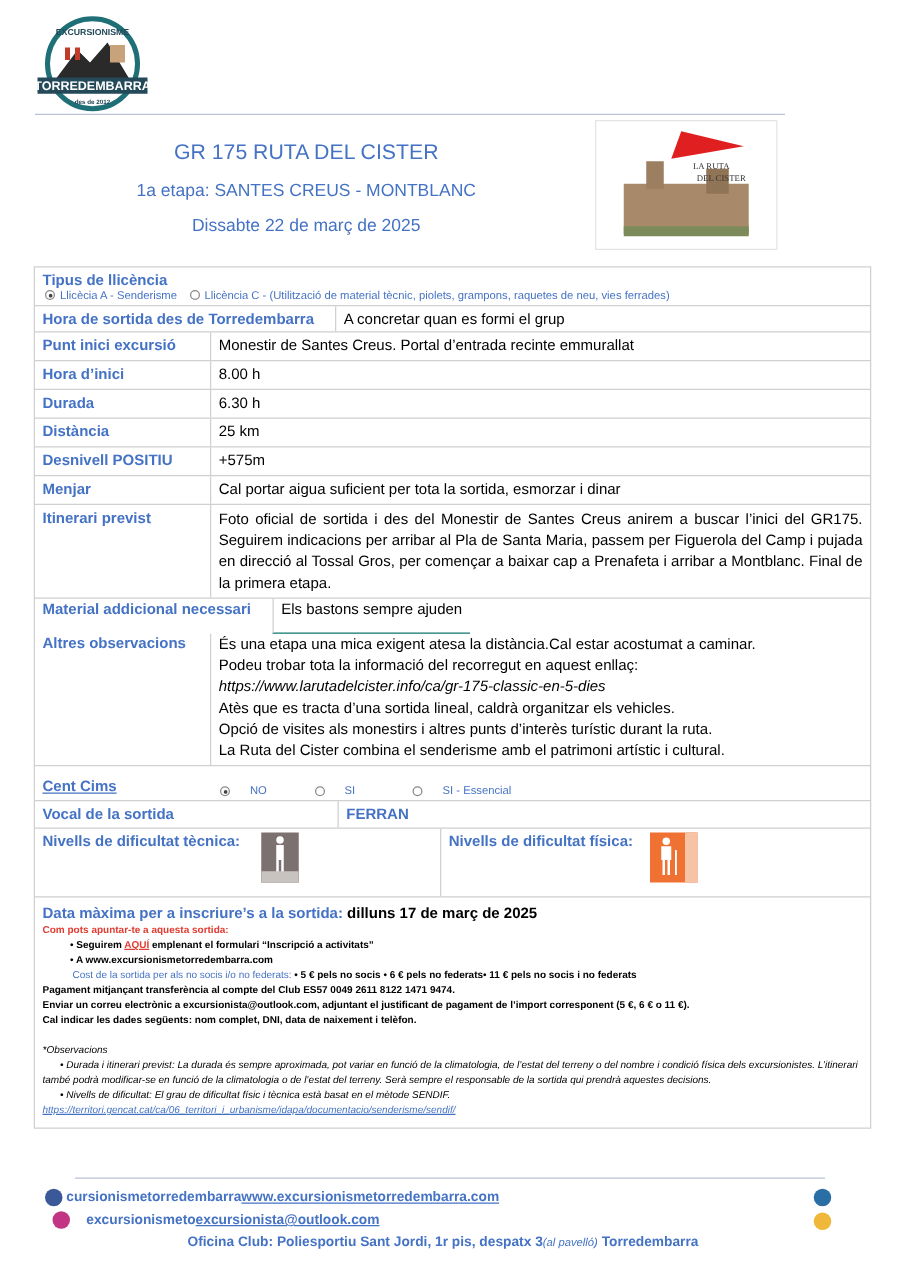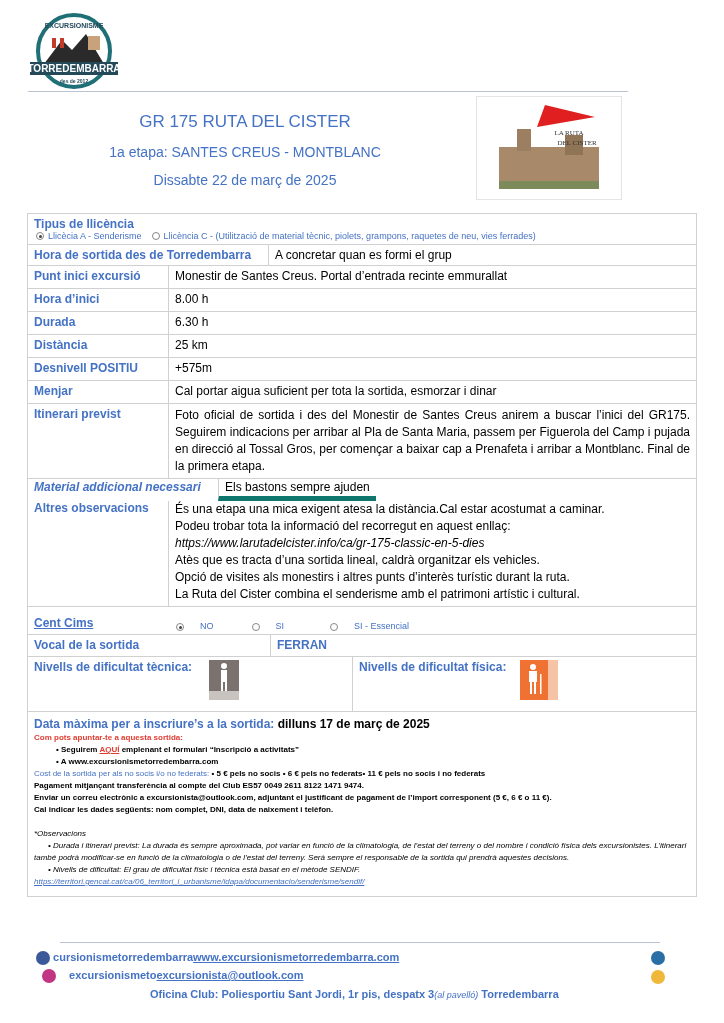--- a/index.html
+++ b/index.html
@@ -34,21 +34,21 @@
 
   .diff-icon { display: inline-block; width: 30px; height: 40px; position: relative; vertical-align: top; margin-left: 10px; }
   .diff-tec { background: #7b7270; }
   .diff-fis { background: #ef7233; width: 38px; }
   .diff-fis::after { content: ""; position: absolute; right: 0; top: 0; width: 10px; height: 40px; background: #f6c3a6; }
 
   .notes { padding: 4px 6px 8px 6px; font-size: 8px; line-height: 12px; }
   .notes .head { color: #4472c4; font-weight: bold; font-size: 12px; line-height: 16px; }
   .notes .head b { color: #000; }
   .red { color: #e03c31; font-weight: bold; }
-  .blue-b { color: #4472c4; font-weight: bold; }
+  .blue-b { color: #4472c4; font-weight: bold; margin-left: 24px; }
   .bold { font-weight: bold; }
   .bullet { padding-left: 22px; font-weight: bold; }
   .link { color: #4472c4; text-decoration: underline; }
   .aqui { color: #e03c31; text-decoration: underline; font-weight: bold; }
 
   .footer-rule { position: absolute; left: 60px; top: 942px; width: 600px; height: 1px; background: #b9c3d3; }
   .foot-line { position: absolute; font-size: 11px; font-weight: bold; color: #4472c4; }
   .ficon { display: inline-block; width: 14px; height: 14px; border-radius: 50%; vertical-align: middle; }
   .fb { background: #3b5998; }
   .ig { background: #c13584; }
@@ -131,22 +131,22 @@
   <div class="row" style="height:23px;">
     <div class="lbl w140">Menjar</div>
     <div class="val" style="flex:1;">Cal portar aigua suficient per tota la sortida, esmorzar i dinar</div>
   </div>
   <div class="row">
     <div class="lbl w140">Itinerari previst</div>
     <div class="val justify" style="flex:1;">Foto oficial de sortida i des del Monestir de Santes Creus anirem a buscar l’inici del GR175. Seguirem indicacions per arribar al Pla de Santa Maria, passem per Figuerola del Camp i pujada en direcció al Tossal Gros, per començar a baixar cap a Prenafeta i arribar a Montblanc. Final de la primera etapa.</div>
   </div>
 
   <div class="row" style="border-bottom:none;">
-    <div class="lbl" style="width:190px;flex:none;padding-top:1px;padding-bottom:0;font-style:italic;">Material addicional necessari</div>
-    <div class="val" style="padding-top:1px;padding-bottom:2px;border-bottom:5px solid #0f766e;text-align:center;">Els bastons sempre ajuden</div>
+    <div class="lbl" style="width:190px;flex:none;padding-top:1px;padding-bottom:0;">Material addicional necessari</div>
+    <div class="val" style="padding-top:1px;padding-bottom:12px;border-bottom:1px solid #0f766e;text-align:center;">Els bastons sempre ajuden</div>
   </div>
 
   <div class="row">
     <div class="lbl w140" style="padding-top:0;">Altres observacions</div>
     <div class="val obs-lines" style="flex:1;padding-top:0;">
       <div>És una etapa una mica exigent atesa la distància.Cal estar acostumat a caminar.</div>
       <div>Podeu trobar tota la informació del recorregut en aquest enllaç:</div>
       <div class="italic">https://www.larutadelcister.info/ca/gr-175-classic-en-5-dies</div>
       <div>Atès que es tracta d’una sortida lineal, caldrà organitzar els vehicles.</div>
       <div>Opció de visites als monestirs i altres punts d’interès turístic durant la ruta.</div>

